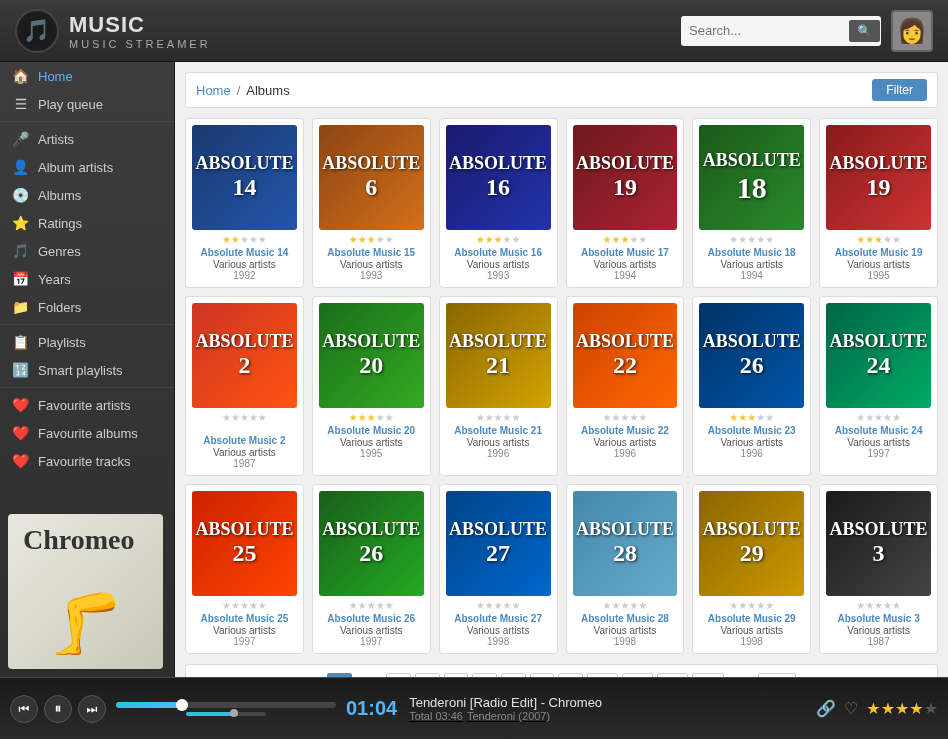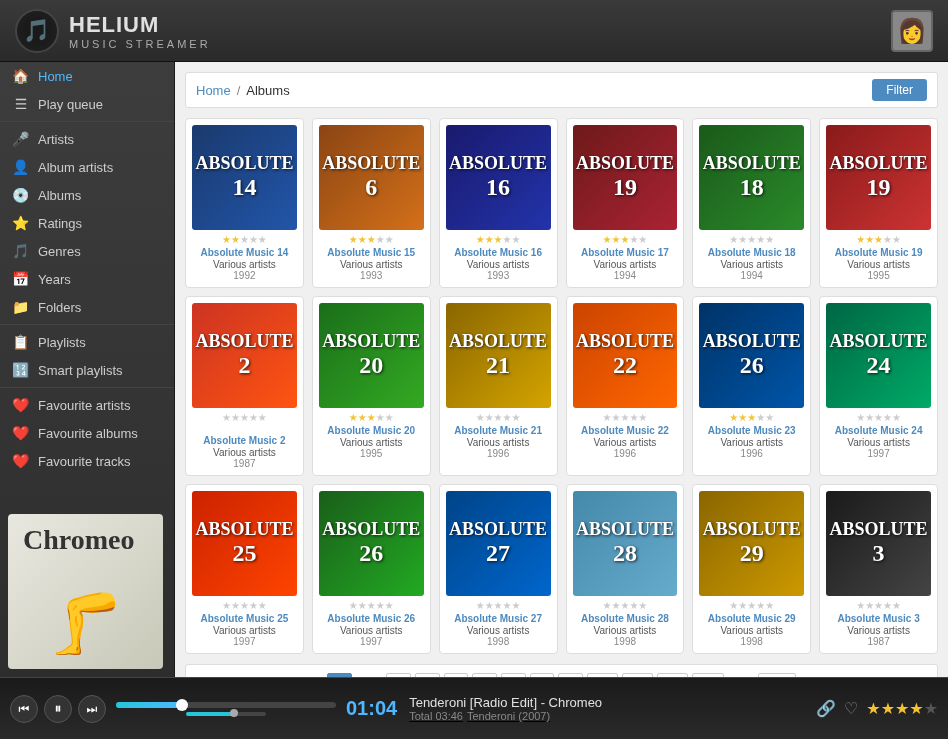--- a/index.html
+++ b/index.html
@@ -160,25 +160,29 @@
   </style>
 </head>
 <body>
 
 <div id="header">
   <div id="logo-area">
     <div id="logo-icon">
       <span style="color:#26c6da; font-size:22px;">🎵</span>
     </div>
     <div id="logo-text">
-      <div id="logo-title">HELIUM</div>
+      <div id="logo-title">MUSIC</div>
       <div id="logo-sub">MUSIC STREAMER</div>
     </div>
   </div>
   <div id="header-right">
+    <div id="search-box">
+      <input id="search-input" type="text" style="border: none; background: transparent; outline: none; font-size: 13px; color: rgb(85, 85, 85); width: 160px;" placeholder="Search...">
+      <button id="search-btn" style="background:#555;border:none;color:white;cursor:pointer;padding:4px 8px;border-radius:2px;font-size:12px;">🔍</button>
+    </div>
     <div id="avatar" style="width:42px;height:42px;border-radius:4px;background:#888;border:2px solid #666;overflow:hidden;display:flex;align-items:center;justify-content:center;font-size:24px;">
       👩
     </div>
   </div>
 </div>
 
 <div id="main-layout">
 
   <div id="sidebar">
     <div class="sidebar-item active">
@@ -293,21 +297,21 @@
       <div style="width:100%;aspect-ratio:1;background:linear-gradient(135deg,#6e1a1a,#aa2233);border-radius:3px;margin-bottom:4px;display:flex;align-items:center;justify-content:center;color:white;font-weight:bold;font-size:18px;font-family:serif;position:relative;min-height:75px;">
         <span style="text-shadow:1px 1px 3px rgba(0,0,0,0.8);">ABSOLUTE<br><span style="font-size:24px;">19</span></span>
       </div>
       <div style="font-size:10px;margin:2px 0;"><span style="color:#f4c430;font-size:10px;">★</span><span style="color:#f4c430;font-size:10px;">★</span><span style="color:#f4c430;font-size:10px;">★</span><span style="color:#ccc;font-size:10px;">★</span><span style="color:#ccc;font-size:10px;">★</span></div>
       <div style="font-size:10px;color:#4d8abf;font-weight:bold;line-height:1.2;">Absolute Music 17</div>
       <div style="font-size:10px;color:#555;">Various artists</div>
       <div style="font-size:10px;color:#888;">1994</div>
     </div>
         <div class="album-card">
       <div style="width:100%;aspect-ratio:1;background:linear-gradient(135deg,#1a5a1a,#2a8a2a);border-radius:3px;margin-bottom:4px;display:flex;align-items:center;justify-content:center;color:white;font-weight:bold;font-size:18px;font-family:serif;position:relative;min-height:75px;">
-        <span style="text-shadow:1px 1px 3px rgba(0,0,0,0.8);">ABSOLUTE<br><span style="font-size:24px;">18</span></span>
+        <span style="text-shadow:1px 1px 3px rgba(0,0,0,0.8);">ABSOLUTE<br><span style="font-size:30px;">18</span></span>
       </div>
       <div style="font-size:10px;margin:2px 0;"><span style="color:#ccc;font-size:10px;">★</span><span style="color:#ccc;font-size:10px;">★</span><span style="color:#ccc;font-size:10px;">★</span><span style="color:#ccc;font-size:10px;">★</span><span style="color:#ccc;font-size:10px;">★</span></div>
       <div style="font-size:10px;color:#4d8abf;font-weight:bold;line-height:1.2;">Absolute Music 18</div>
       <div style="font-size:10px;color:#555;">Various artists</div>
       <div style="font-size:10px;color:#888;">1994</div>
     </div>
         <div class="album-card">
       <div style="width:100%;aspect-ratio:1;background:linear-gradient(135deg,#8a1a1a,#cc3333);border-radius:3px;margin-bottom:4px;display:flex;align-items:center;justify-content:center;color:white;font-weight:bold;font-size:18px;font-family:serif;position:relative;min-height:75px;">
         <span style="text-shadow:1px 1px 3px rgba(0,0,0,0.8);">ABSOLUTE<br><span style="font-size:24px;">19</span></span>
       </div>

